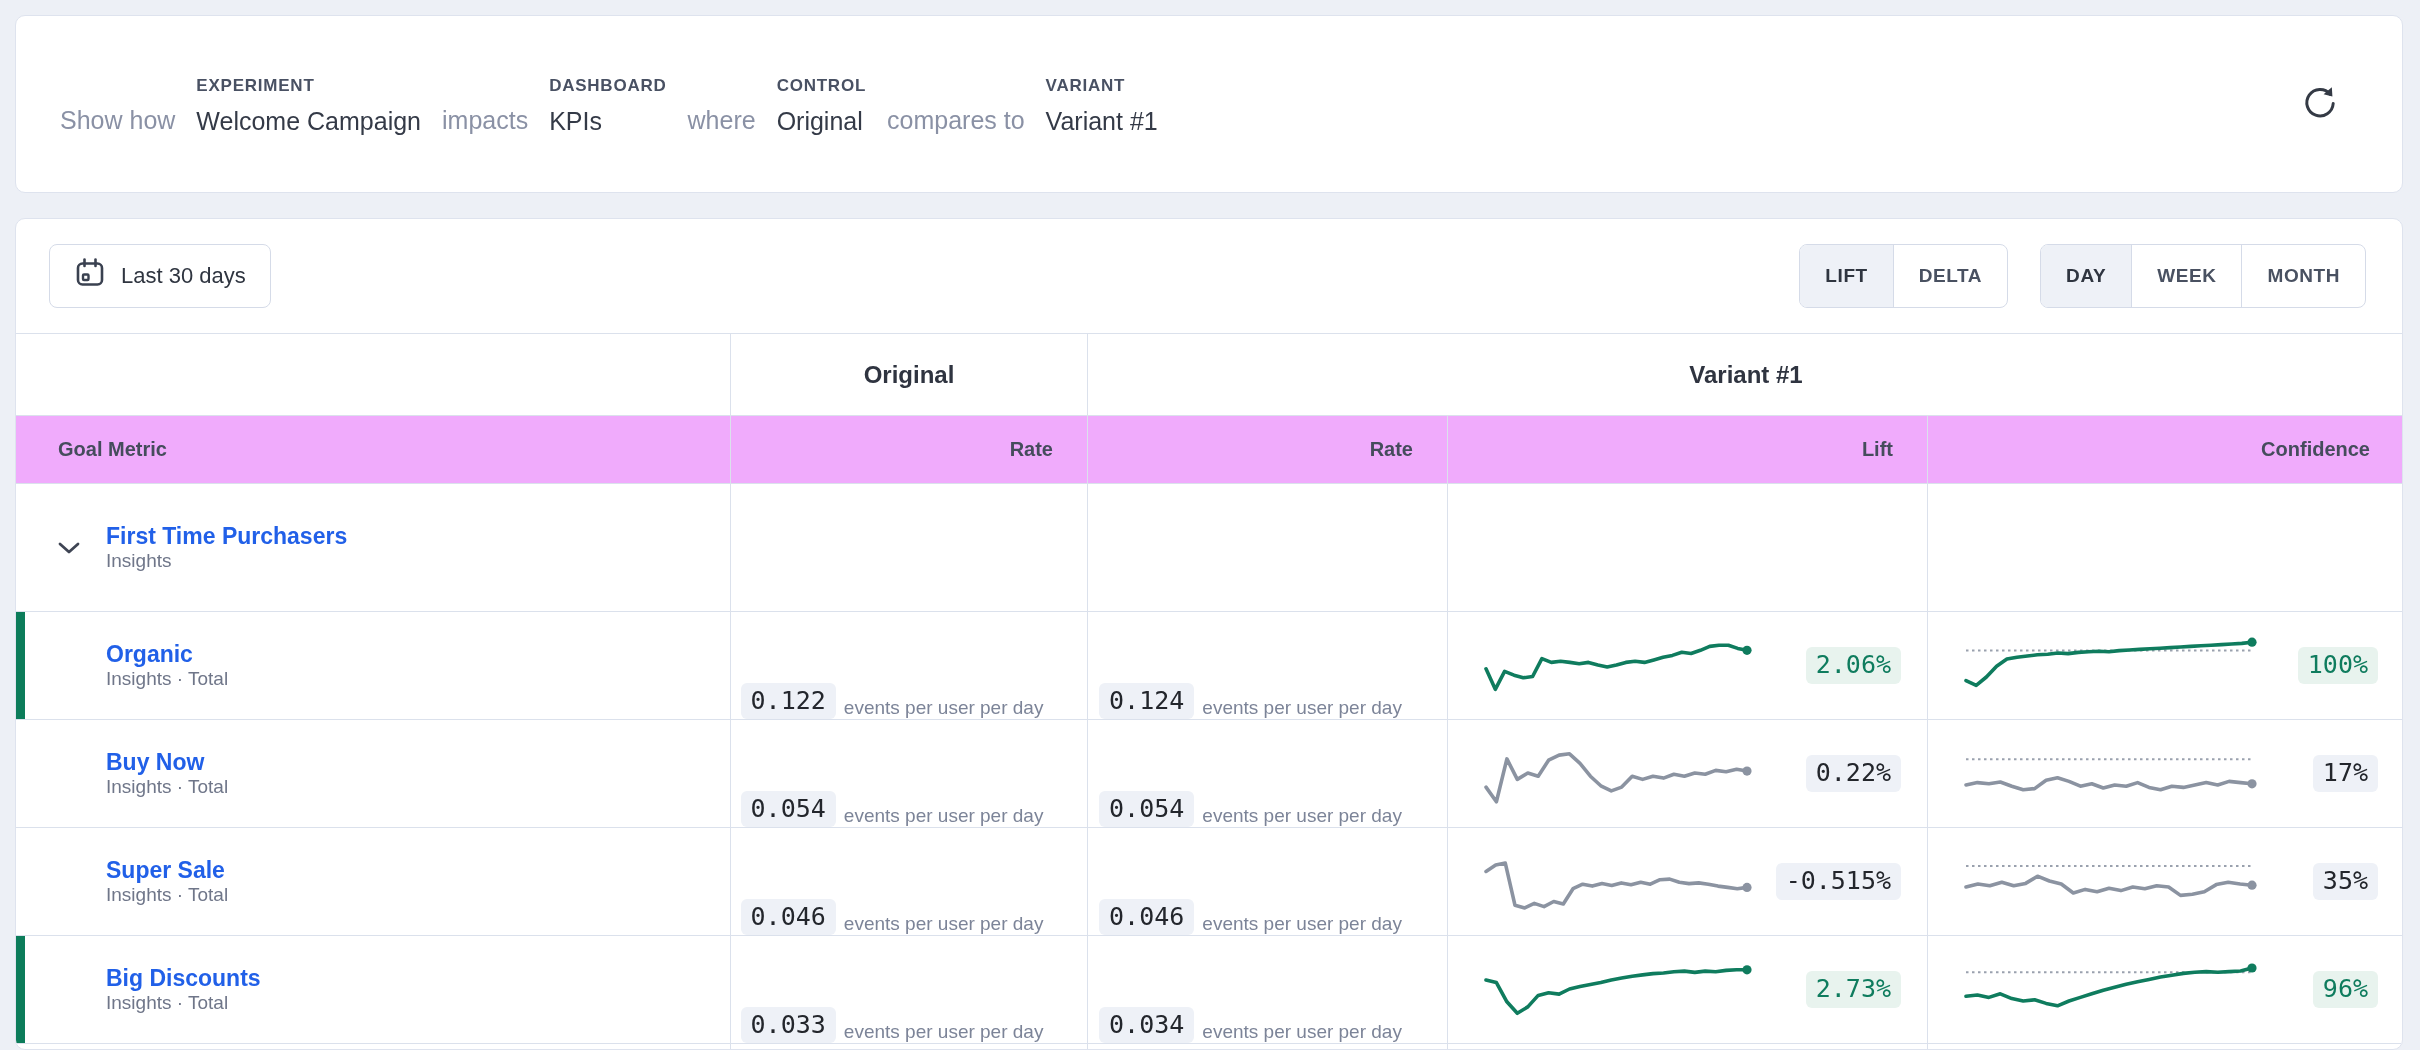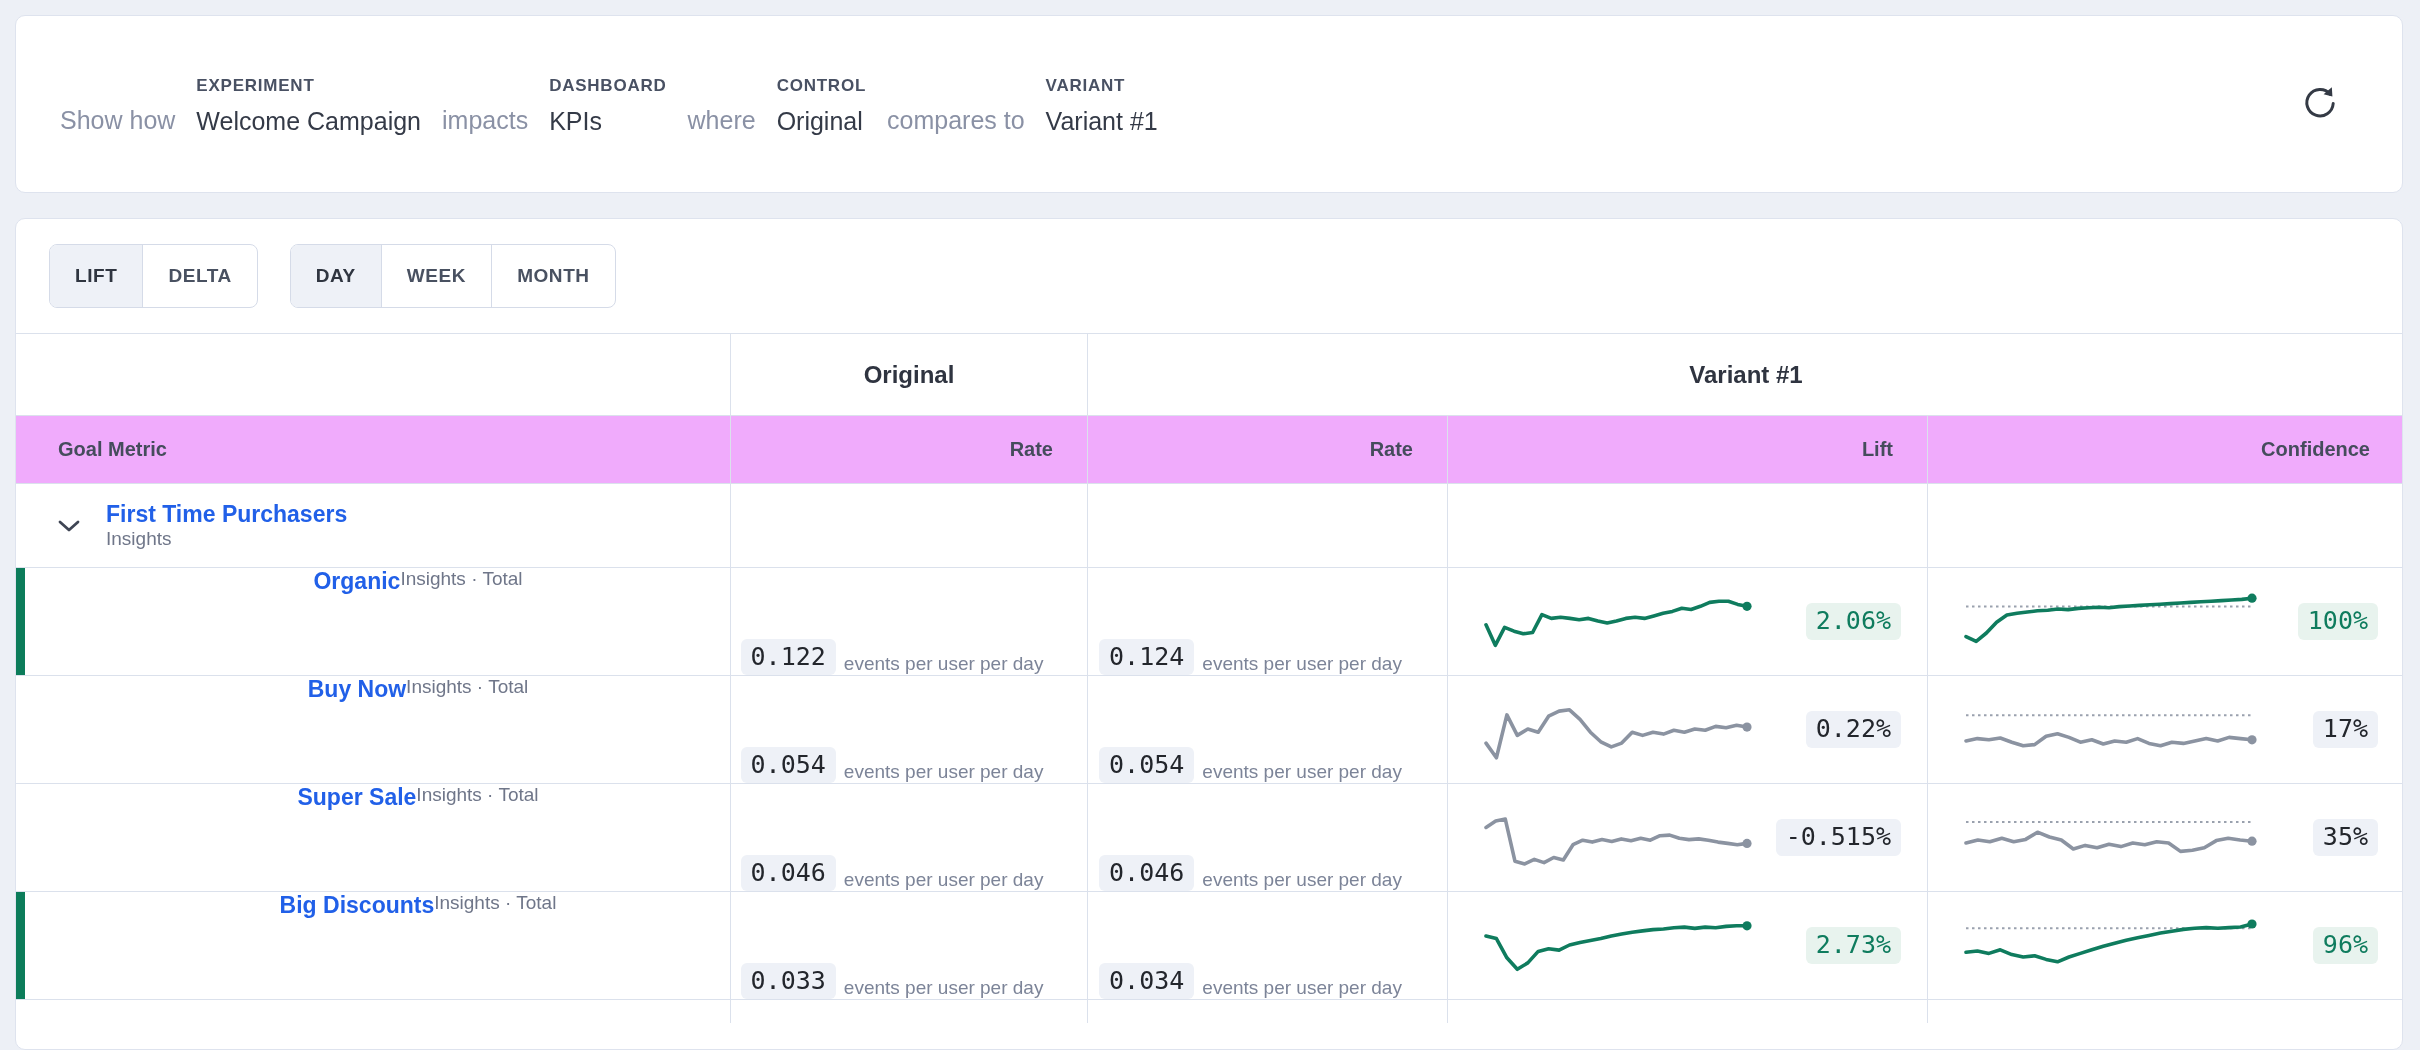--- a/index.html
+++ b/index.html
@@ -50,24 +50,24 @@
   .grid-row{display:grid;grid-template-columns:714px 357px 360px 480px 477px;border-bottom:1px solid var(--line)}
   .c{border-left:1px solid var(--line);min-width:0;position:relative}
   .c:first-child{border-left:none}
   .ghead{height:82px}
   .ghead .c{display:flex;align-items:center;justify-content:center;font-size:24px;font-weight:700;color:#2f3440}
   .span3{grid-column:3 / span 3}
   .subhead{height:68px;background:#f0abfc}
   .subhead .c{display:flex;align-items:center;font-size:20px;font-weight:600;color:#454c5c}
   .subhead .c.left{padding-left:42px}
   .subhead .c.right{justify-content:flex-end;padding-right:34px}
-  .prow{height:84px}
+  .prow{height:128px}
   .prow .c:first-child{display:flex;align-items:center;padding-left:40px;gap:24px}
   .mrow{height:108px}
-  .mrow .c:first-child{display:flex;flex-direction:row;justify-content:center;padding-left:90px}
+  .mrow .c:first-child{display:flex;flex-direction:column;justify-content:center;padding-left:90px}
   .name{font-size:23px;font-weight:600;color:var(--link-blue);cursor:pointer;width:max-content}
   .sub{font-size:19px;color:var(--sub-gray);margin-top:0}
   .bar{position:absolute;left:0;top:0;bottom:0;width:9px;background:#0c7c5a}
   .rate-cell{display:flex;flex-direction:row;align-items:flex-end;justify-content:center;padding-right:34px;gap:8px}
   .chip{font-family:"DejaVu Sans Mono",monospace;font-size:25px;line-height:1.3;padding:2px 10px;
     border-radius:6px;background:var(--chip-bg);color:#23262c;white-space:nowrap}
   .chip.green{color:var(--green);background:var(--chip-green-bg)}
   .unit{font-size:19px;color:var(--unit-gray)}
   .spark-cell{display:flex;align-items:center;justify-content:space-between;padding:0 26px 0 34px}
   .spark{line-height:0}
@@ -106,20 +106,31 @@
         <path d="M29.2 10.2 A 13.2 13.2 0 1 0 32.2 19.5" fill="none" stroke="#343a45" stroke-width="3" stroke-linecap="round"></path>
         <polygon points="30.8,3.2 31.4,12.4 22.6,10.2" fill="#343a45"></polygon>
       </svg>
     </span>
   </button>
 </div>
 
 <div class="main-card">
 
   <div class="toolbar">
+    <button class="btn">
+      <span>
+        <svg width="32" height="32" viewBox="0 0 32 32">
+          <rect x="4" y="6.5" width="24" height="21" rx="4.5" fill="none" stroke="#3a4150" stroke-width="2.6"></rect>
+          <line x1="10.5" y1="2.5" x2="10.5" y2="9" stroke="#3a4150" stroke-width="2.6" stroke-linecap="round"></line>
+          <line x1="21.5" y1="2.5" x2="21.5" y2="9" stroke="#3a4150" stroke-width="2.6" stroke-linecap="round"></line>
+          <rect x="9" y="17.5" width="5.5" height="5.5" rx="1" fill="none" stroke="#3a4150" stroke-width="2.4"></rect>
+        </svg>
+      </span>
+      <span>Last 30 days</span>
+    </button>
 
     <div class="toolbar-right">
 
       <div class="segmented">
         <div class="segment selected">LIFT</div>
         <div class="segment">DELTA</div>
       </div>
 
       <div class="segmented">
         <div class="segment selected">DAY</div>

